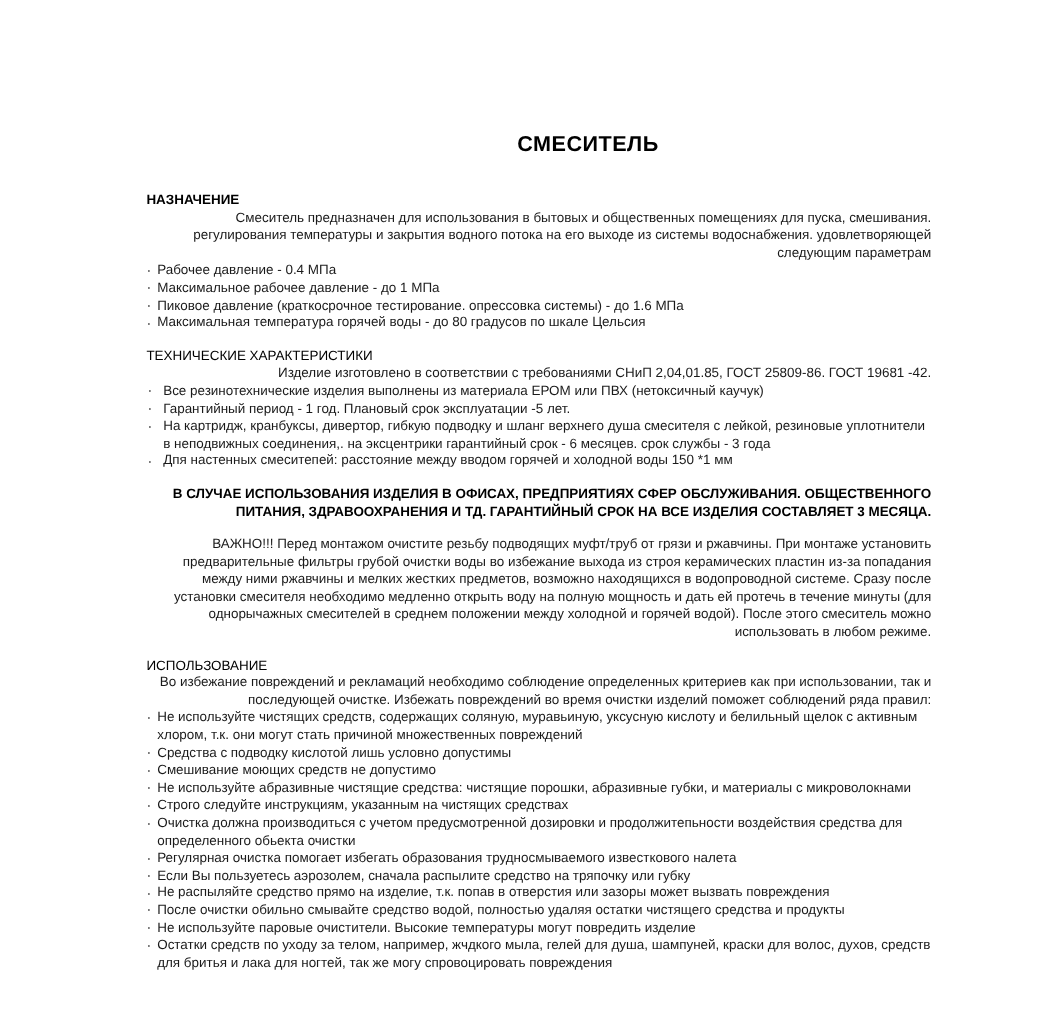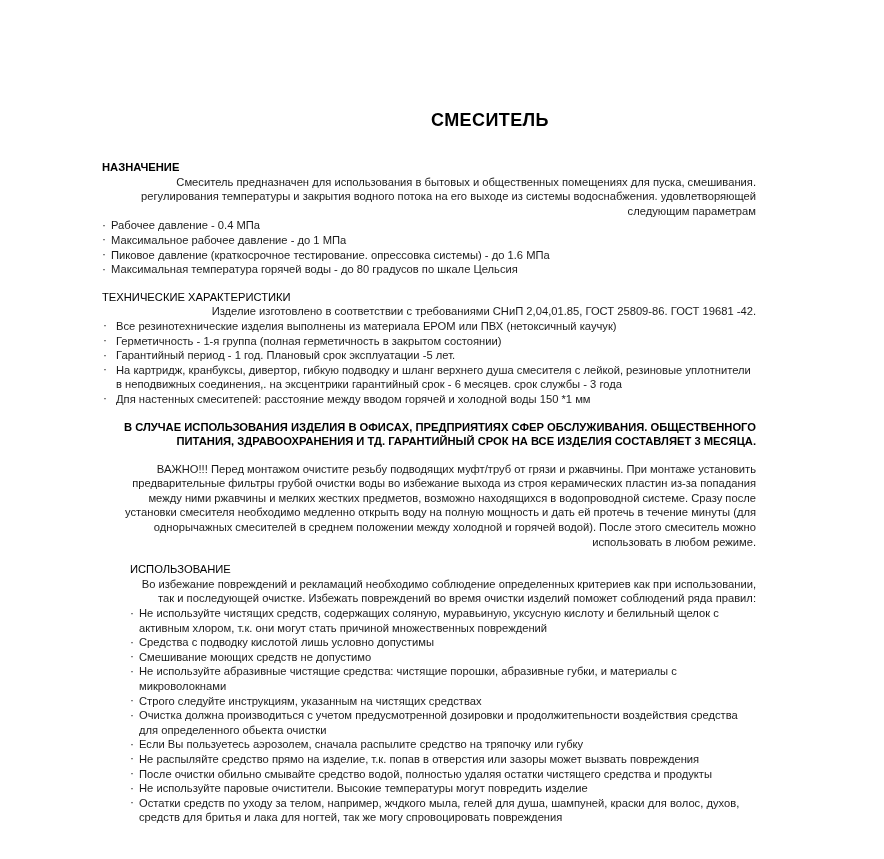--- a/index.html
+++ b/index.html
@@ -29,29 +29,28 @@
     text-align: center;
     font-size: 18px;
     font-weight: bold;
     letter-spacing: 0.4px;
     color: #000000;
     margin-left: 48px;
   }
   .content {
     position: absolute;
     top: 160px;
-    left: 102px;
+    left: 122px;
     width: 654px;
   }
   .section {
     margin-bottom: 13px;
   }
   .section:last-child {
     margin-bottom: 0;
-    margin-left: 28px;
   }
   .heading {
     font-size: 11.2px;
     line-height: 14.6px;
     margin-bottom: 0px;
     color: #000000;
   }
   .heading.bold {
     font-weight: bold;
   }
@@ -111,21 +110,20 @@
         <li>Пиковое давление (краткосрочное тестирование. опрессовка системы) - до 1.6 МПа</li>
         <li>Максимальная температура горячей воды - до 80 градусов по шкале Цельсия</li>
       </ul>
     </div>
 
     <div class="section">
       <div class="heading">ТЕХНИЧЕСКИЕ ХАРАКТЕРИСТИКИ</div>
       <p class="para">Изделие изготовлено в соответствии с требованиями СНиП 2,04,01.85, ГОСТ 25809-86. ГОСТ 19681 -42.</p>
       <ul class="bullets wide">
         <li>Все резинотехнические изделия выполнены из материала ЕРОМ или ПВХ (нетоксичный каучук)</li>
-        <li>Герметичность - 1-я группа (полная герметичность в закрытом состоянии)</li>
         <li>Гарантийный период - 1 год. Плановый срок эксплуатации -5 лет.</li>
         <li>На картридж, кранбуксы, дивертор, гибкую подводку и шланг верхнего душа смесителя с лейкой, резиновые уплотнители в неподвижных соединения,. на эксцентрики гарантийный срок - 6 месяцев. срок службы - 3 года</li>
         <li>Дпя настенных смеситепей: расстояние между вводом горячей и холодной воды 150 *1 мм</li>
       </ul>
     </div>
 
     <div class="section">
       <p class="para bold">В СЛУЧАЕ ИСПОЛЬЗОВАНИЯ ИЗДЕЛИЯ В ОФИСАХ, ПРЕДПРИЯТИЯХ СФЕР ОБСЛУЖИВАНИЯ. ОБЩЕСТВЕННОГО ПИТАНИЯ, ЗДРАВООХРАНЕНИЯ И ТД. ГАРАНТИЙНЫЙ СРОК НА ВСЕ ИЗДЕЛИЯ СОСТАВЛЯЕТ 3 МЕСЯЦА.</p>
     </div>
 
@@ -136,20 +134,21 @@
     <div class="section">
       <div class="heading">ИСПОЛЬЗОВАНИЕ</div>
       <p class="para">Во избежание повреждений и рекламаций необходимо соблюдение определенных критериев как при использовании, так и последующей очистке. Избежать повреждений во время очистки изделий поможет соблюдений ряда правил:</p>
       <ul class="bullets">
         <li>Не используйте чистящих средств, содержащих соляную, муравьиную, уксусную кислоту и белильный щелок с активным хлором, т.к. они могут стать причиной множественных повреждений</li>
         <li>Средства с подводку кислотой лишь условно допустимы</li>
         <li>Смешивание моющих средств не допустимо</li>
         <li>Не используйте абразивные чистящие средства: чистящие порошки, абразивные губки, и материалы с микроволокнами</li>
         <li>Строго следуйте инструкциям, указанным на чистящих средствах</li>
         <li>Очистка должна производиться с учетом предусмотренной дозировки и продолжитепьности воздействия средства для определенного обьекта очистки</li>
+        <li>Регулярная очистка помогает избегать образования трудносмываемого известкового налета</li>
         <li>Если Вы пользуетесь аэрозолем, сначала распылите средство на тряпочку или губку</li>
         <li>Не распыляйте средство прямо на изделие, т.к. попав в отверстия или зазоры может вызвать повреждения</li>
         <li>После очистки обильно смывайте средство водой, полностью удаляя остатки чистящего средства и продукты</li>
         <li>Не используйте паровые очистители. Высокие температуры могут повредить изделие</li>
         <li>Остатки средств по уходу за телом, например, жчдкого мыла, гелей для душа, шампуней, краски для волос, духов, средств для бритья и лака для ногтей, так же могу спровоцировать повреждения</li>
       </ul>
     </div>
 
   </div>
 </div>

